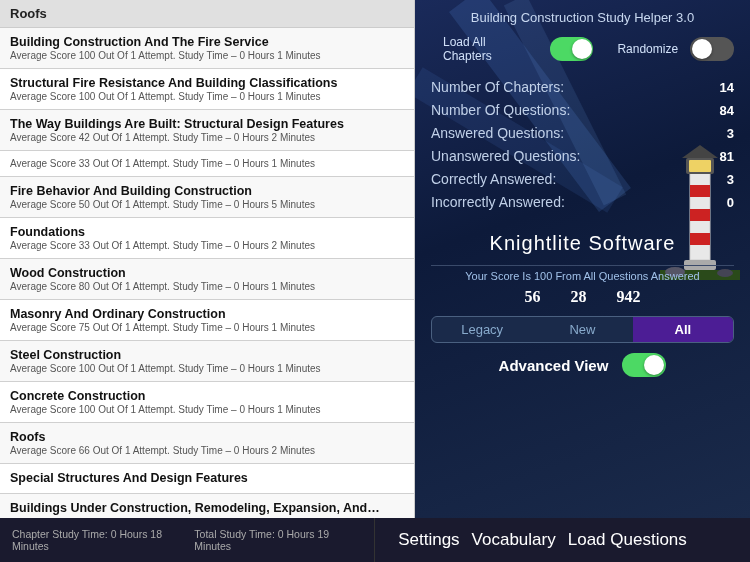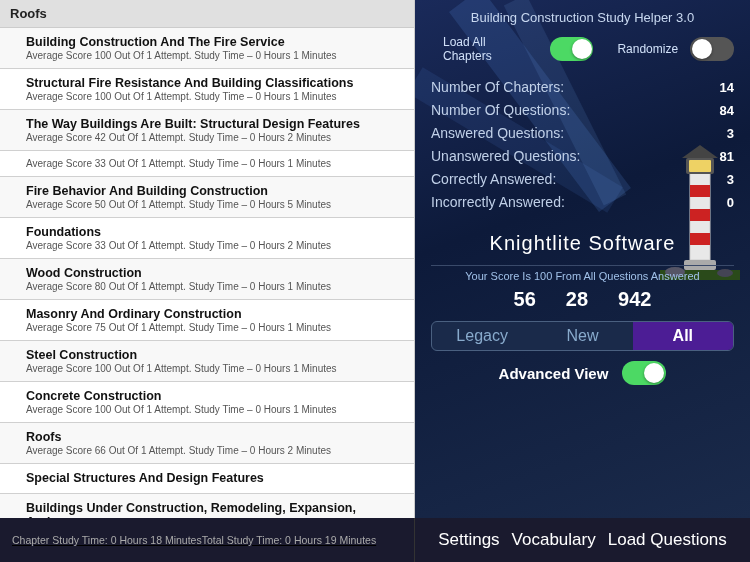--- a/index.html
+++ b/index.html
@@ -37,21 +37,21 @@
       color: #222;
       border-bottom: 1px solid #ccc;
     }
 
     .chapter-list {
       overflow-y: auto;
       flex: 1;
     }
 
     .chapter-item {
-      padding: 7px 26px;
+      padding: 7px 10px;
       border-bottom: 1px solid #d0d0d0;
       cursor: pointer;
       background: #fff;
     }
 
     .chapter-item:nth-child(odd) {
       background: #f8f8f8;
     }
 
     .chapter-title {
@@ -193,40 +193,41 @@
     }
 
     .score-numbers {
       display: flex;
       justify-content: center;
       gap: 30px;
       margin-bottom: 10px;
     }
 
     .score-num {
-      font-size: 20px;
+      font-size: 16px;
       color: #fff;
       font-weight: 600;
       text-align: left;
+      font-family: Liberation Serif, serif;
     }
 
     
     .segmented-control {
       display: flex;
       border: 1px solid #4a6080;
       border-radius: 6px;
       overflow: hidden;
       margin-bottom: 10px;
       background: #1a2a4a;
     }
 
     .seg-btn {
       flex: 1;
       padding: 5px 0;
-      font-size: 16px;
+      font-size: 13px;
       cursor: pointer;
       color: #88aacc;
       background: transparent;
       border: none;
     }
 
     .seg-btn.active {
       background: #4c1d95;
       color: #fff;
       font-weight: 700;
@@ -256,26 +257,25 @@
 
     
     .bottom-full {
       height: 44px;
       background: #1a1a2e;
       display: flex;
       align-items: stretch;
     }
 
     .bottom-left-section {
-      width: 415px;
+      width: 375px;
       display: flex;
       align-items: center;
       padding: 0 12px;
       border-right: 1px solid #333;
-      text-decoration: underline;
     }
 
     .bottom-right-section {
       width: 335px;
       display: flex;
       align-items: center;
       justify-content: center;
       padding: 0 16px;
     }
 

